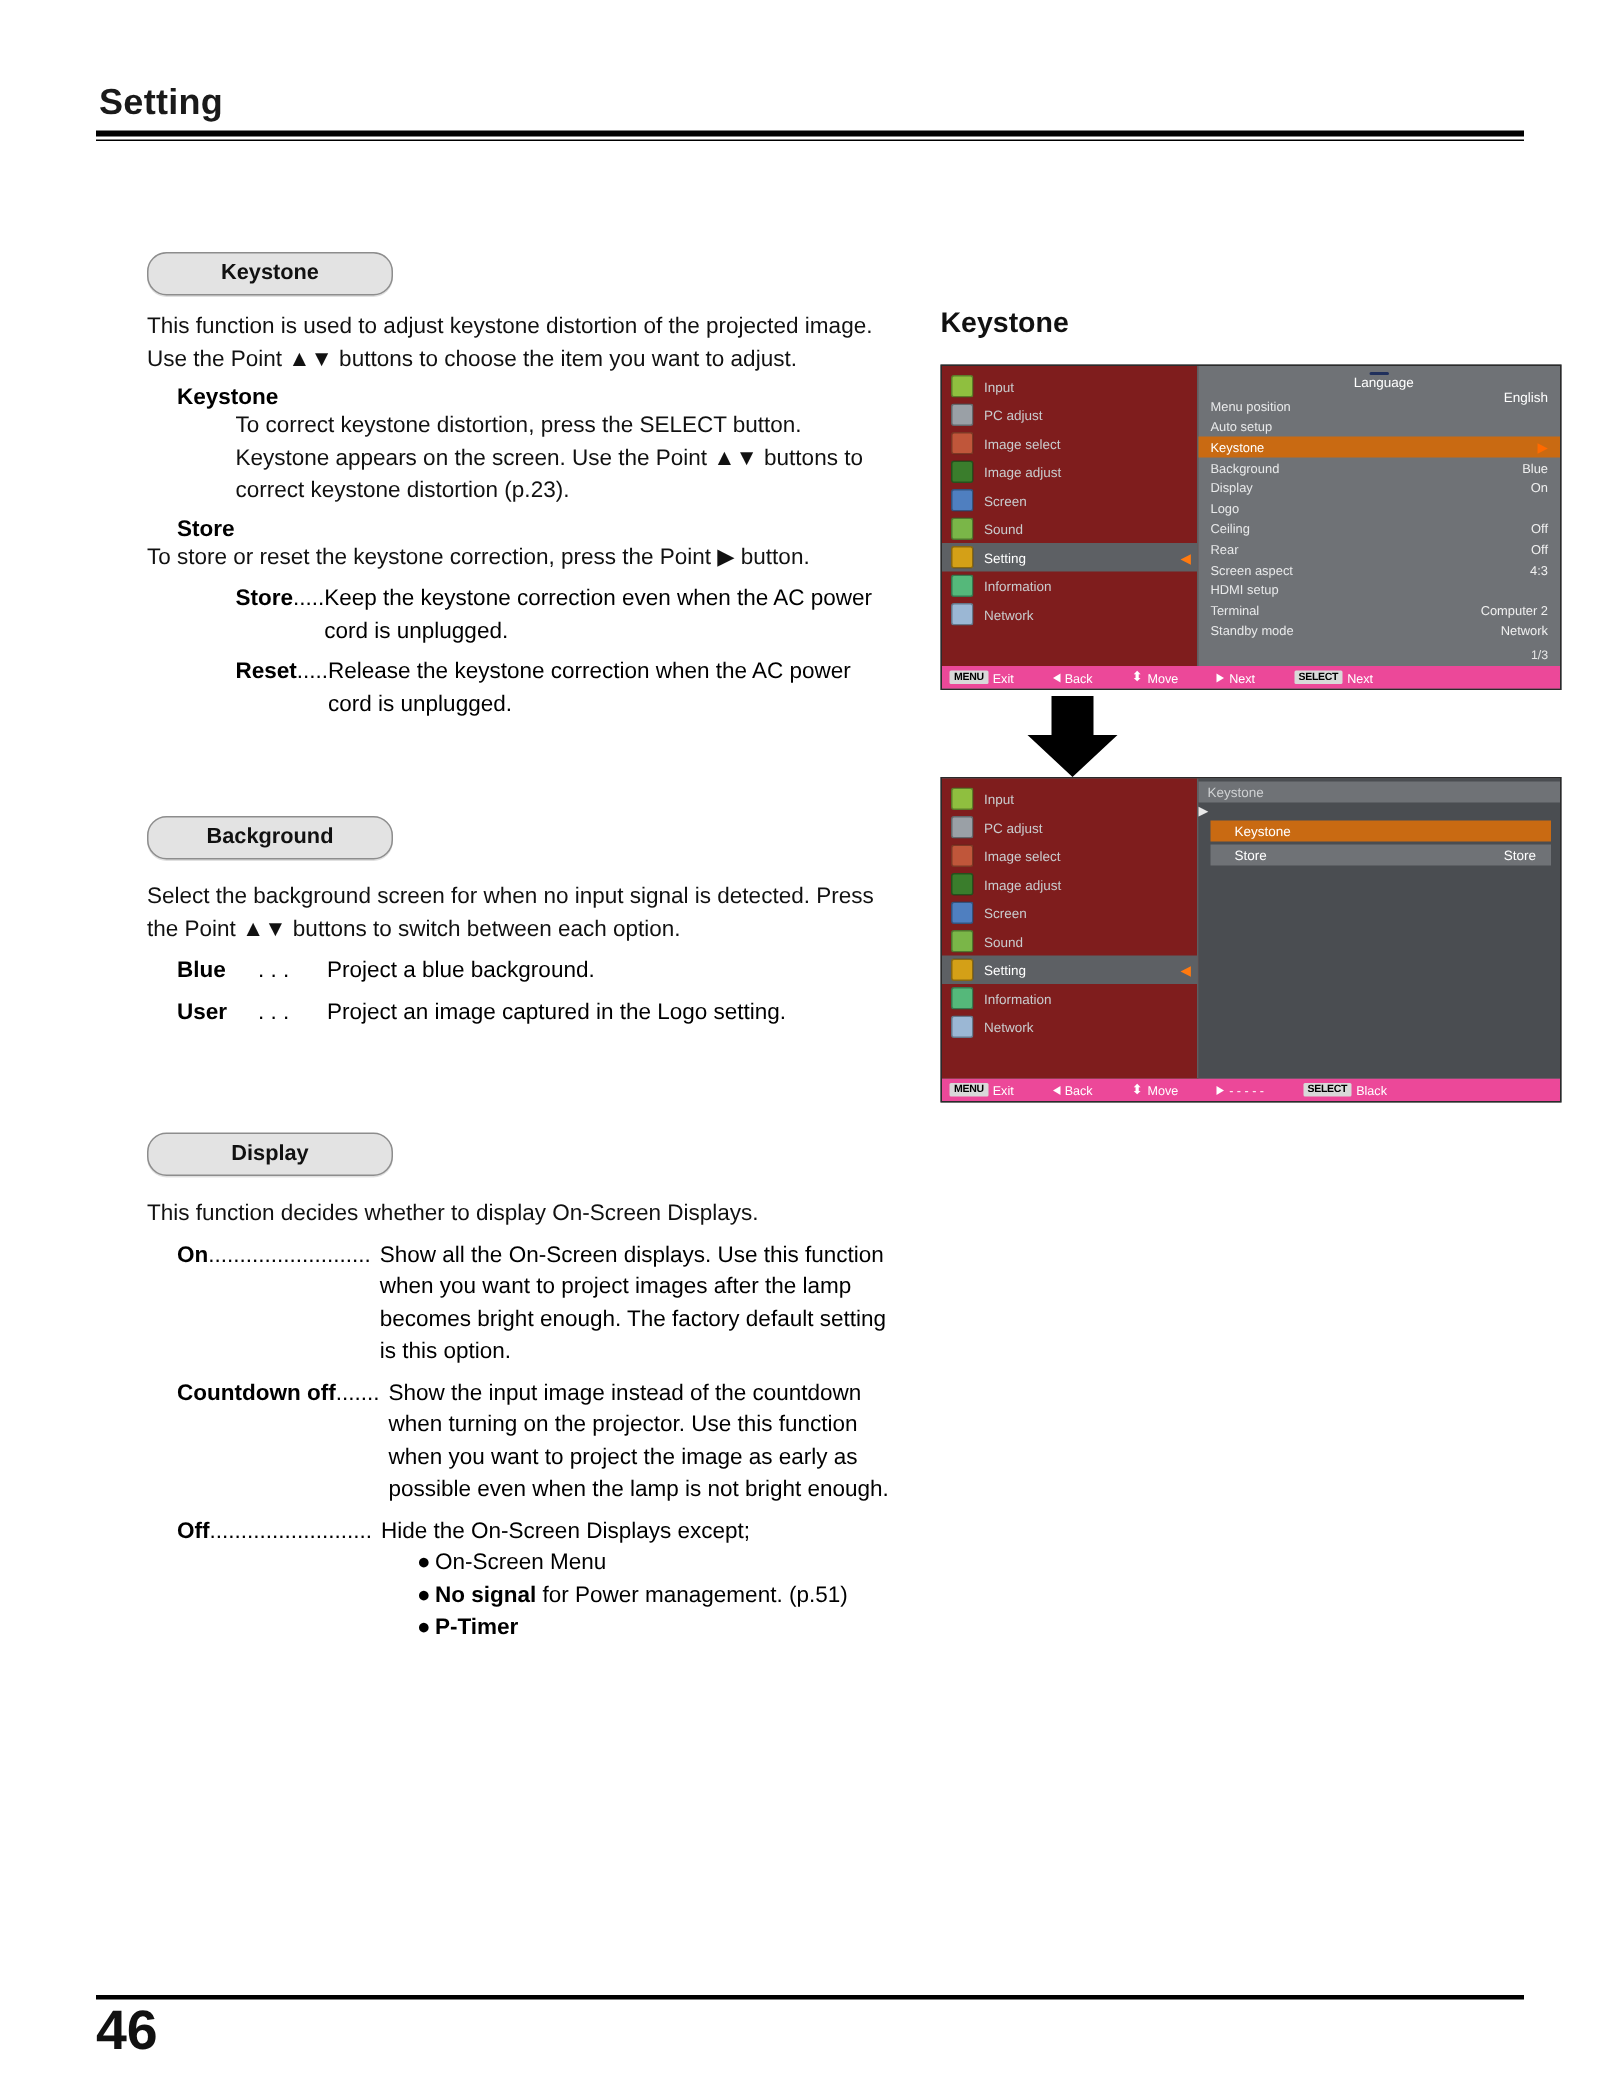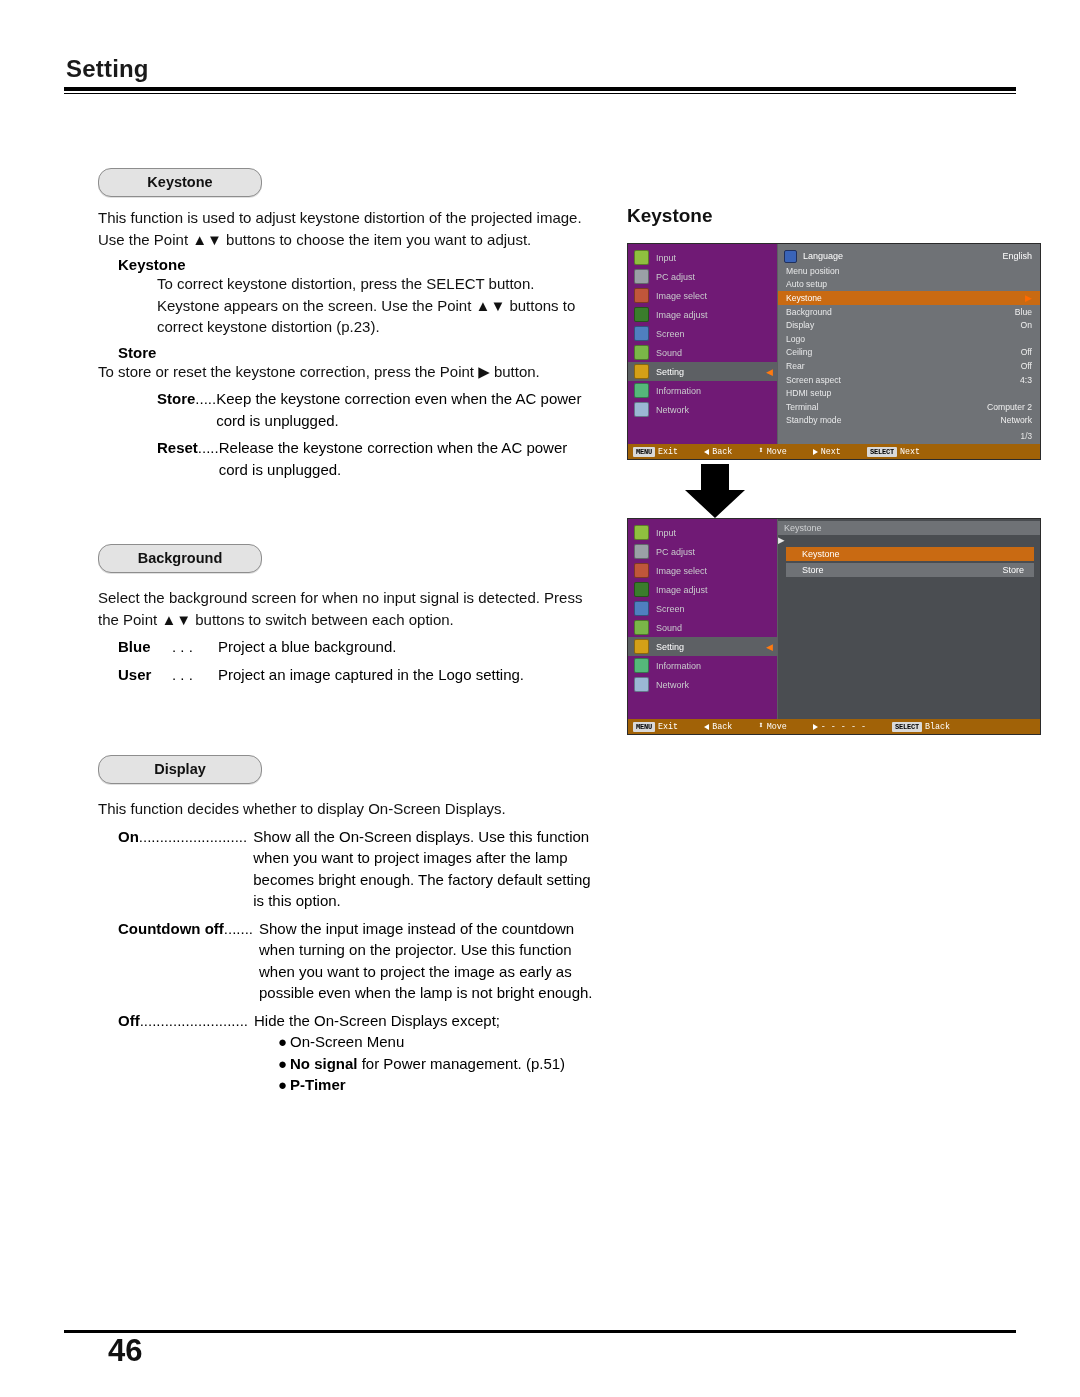--- a/index.html
+++ b/index.html
@@ -60,56 +60,56 @@
   .osd{
     width:412px;
     background:#6f7276;
     border:1px solid #2b2b2b;
     font-size:8.5px;
     color:#e9e9e9;
     position:relative;
   }
   .osd-body{display:flex;height:200px;}
   .osd-left{
-    width:150px;
-    background:#701a75;
+    width:171px;
+    background:#7f1d1d;
     border-right:1px solid #5c5f62;
     padding-top:4px;
     box-sizing:border-box;
   }
   .osd-left .row{
     display:flex;align-items:center;height:19px;padding-left:6px;
     color:#c9cbcd;font-size:9px;
   }
   .osd-left .row.active{background:#5d6064;color:#ffffff;}
   .osd-left .ico{
     width:13px;height:13px;margin-right:7px;border-radius:2px;
     display:inline-block;flex:none;border:1px solid rgba(0,0,0,.35);
   }
   .osd-right{
     flex:1;background:#6f7276;padding-top:4px;box-sizing:border-box;position:relative;
   }
   .osd-right .hdr{
-    display:flex;align-items:center;height:16px;padding-left:6px;color:#fff;font-size:9px;
+    display:flex;align-items:center;height:16px;padding-left:6px;color:#fff;font-size:9px;flex-direction:column;
   }
   .osd-right .hdr .bluebox{
     width:11px;height:11px;background:#3a64b8;border:1px solid #20305c;margin-right:6px;border-radius:2px;
   }
   .orow{
     display:flex;justify-content:space-between;align-items:center;
     height:13.6px;padding:0 8px 0 8px;font-size:8.6px;color:#e8e9ea;
   }
   .orow.sel{background:#c96a12;color:#fff;}
   .orow .val{color:#f0f0f0;}
   .orow .arrow{color:#ff6a00;font-size:9px;}
   .page-ind{position:absolute;right:8px;bottom:3px;font-size:8.2px;color:#e7e7e7;text-align:center;}
 
   .osd-bar{
-    height:15px;background:#a16207;display:flex;align-items:center;
-    font-size:8.4px;color:#fff;padding-left:5px;gap:0;font-family:Liberation Mono, monospace;
+    height:15px;background:#ec4899;display:flex;align-items:center;
+    font-size:8.4px;color:#fff;padding-left:5px;gap:0;
   }
   .osd-bar .k{
     background:#d9d9d9;color:#000;font-weight:bold;font-size:7px;
     padding:1px 3px;border-radius:1px;margin-right:3px;letter-spacing:-0.2px;
   }
   .osd-bar .seg{display:flex;align-items:center;margin-right:26px;}
   .tri-l{display:inline-block;width:0;height:0;border-top:3.5px solid transparent;border-bottom:3.5px solid transparent;border-right:5px solid #fff;margin-right:3px;}
   .tri-r{display:inline-block;width:0;height:0;border-top:3.5px solid transparent;border-bottom:3.5px solid transparent;border-left:5px solid #fff;margin-right:3px;}
   .updown{display:inline-block;margin-right:3px;font-size:9px;line-height:9px;}
 
@@ -122,21 +122,21 @@
   .osd2-row{
     display:flex;justify-content:space-between;align-items:center;
     height:14px;padding:0 10px 0 16px;font-size:9px;color:#fff;
     margin:2px 6px 0 8px;
   }
   .osd2-row.sel{background:#c96a12;}
   .osd2-row.plain{background:#6f7276;}
 
   
   .footer-rule{position:absolute;left:64px;top:1330px;width:952px;height:3px;background:#000;}
-  .footer-num{position:absolute;left:64px;top:1333px;font-size:31px;font-weight:bold;color:#111;margin-left:44px;}
+  .footer-num{position:absolute;left:64px;top:1333px;font-size:37px;font-weight:bold;color:#111;}
 
   .bullet{display:inline-block;width:12px;}
   .small-note{font-size:15px;line-height:21.5px;}
 </style>
 </head>
 <body>
 
 <div class="page-head">
   <div class="title">Setting</div>
   <div class="rule-thick"></div>

